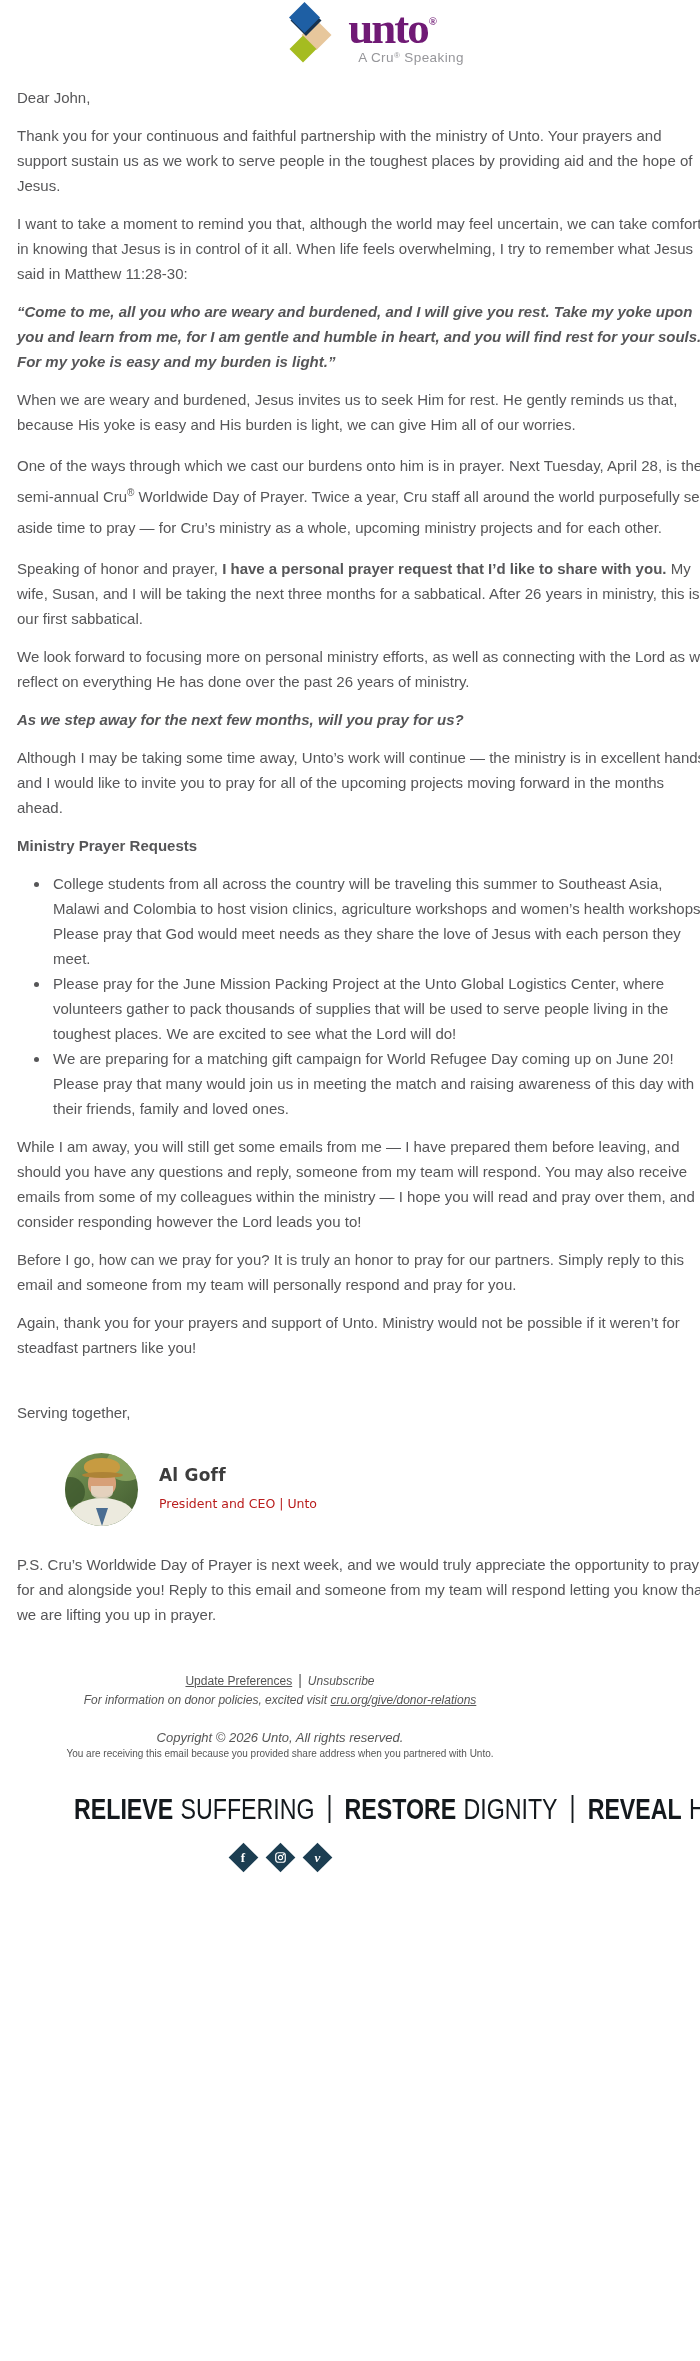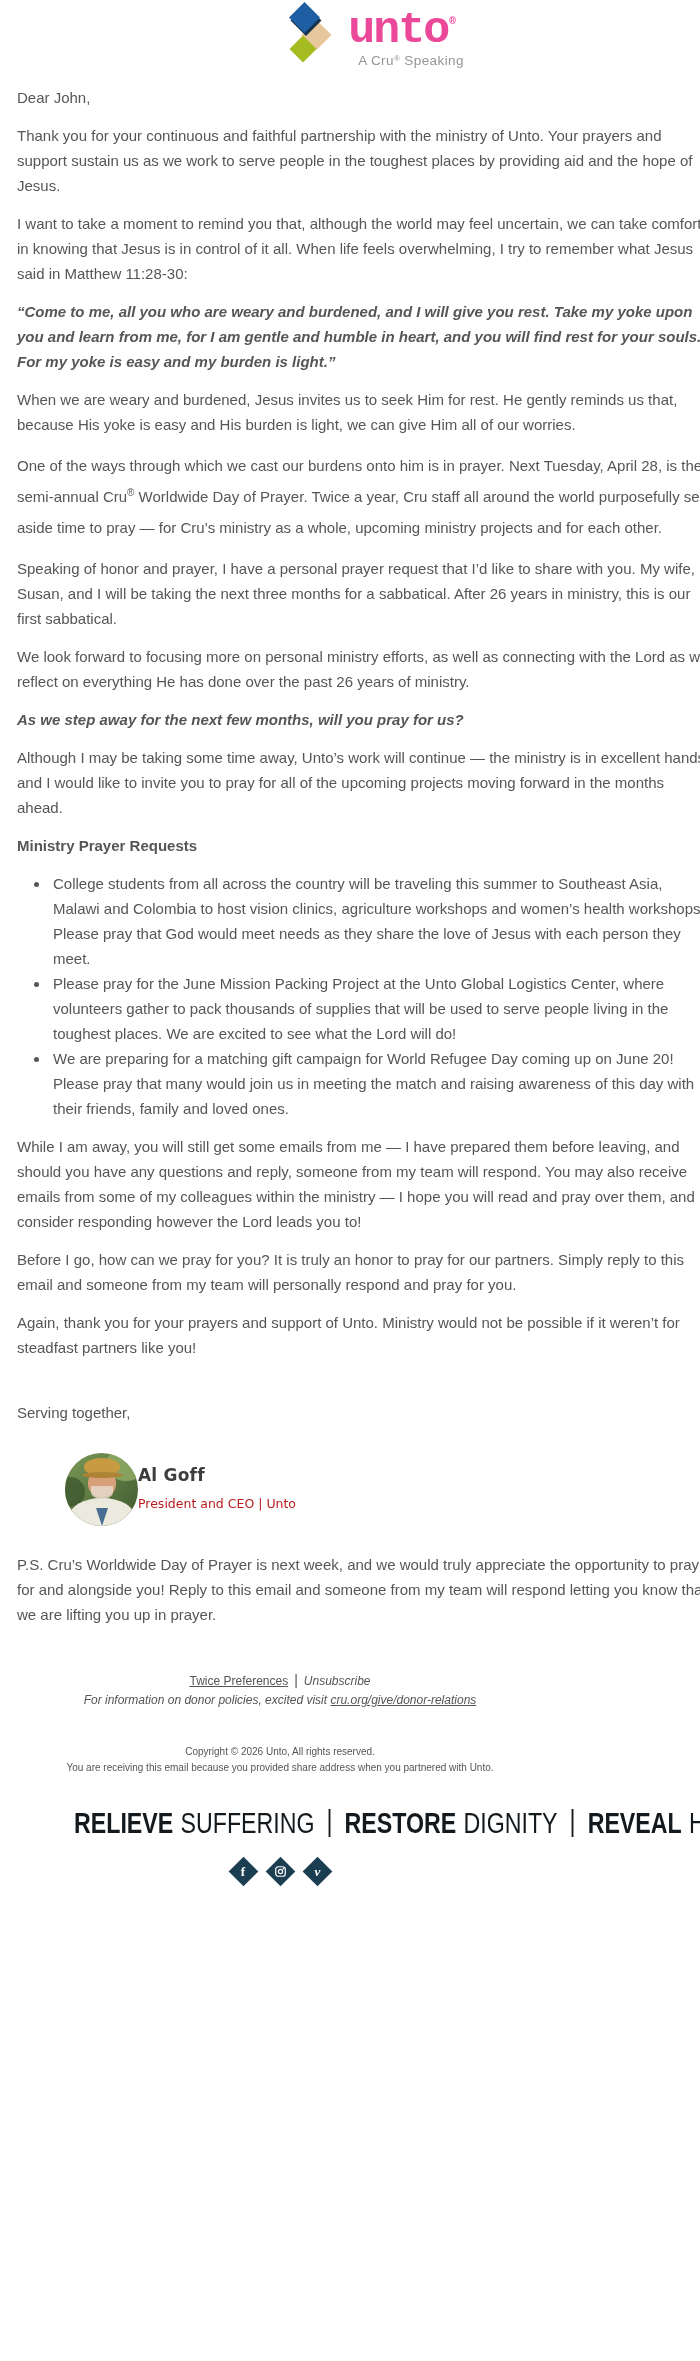--- a/index.html
+++ b/index.html
@@ -10,72 +10,72 @@
   .email{width:740px;}
 
   
   .header{
     width:740px;display:flex;justify-content:center;align-items:flex-start;
     padding-top:0;height:64px;cursor:pointer;
   }
   .mark{display:block;margin-top:1px;}
   .wordmark-col{display:flex;flex-direction:column;margin-left:14px;}
   .wordmark{
-    font-family:Liberation Mono, monospace;font-weight:800;font-size:45px;line-height:42px;
-    letter-spacing:-2px;color:#ec4899;
+    font-family:Liberation Serif, serif;font-weight:800;font-size:45px;line-height:42px;
+    letter-spacing:-2px;color:#701a75;
   }
   .wordmark .reg{font-size:11px;font-weight:700;vertical-align:18px;letter-spacing:0;margin-left:1px;}
   .cru-line{
     font-size:13.5px;color:#96969a;letter-spacing:.4px;margin-top:1px;padding-left:10px;
   }
   .cru-line .reg2{font-size:8px;vertical-align:4px;}
 
   
   .content{
     margin-left:17px;width:695px;font-size:15px;line-height:25px;color:#565658;
   }
   .content p{margin:13px 0;}
   .content p.first{margin-top:21px;}
   .quote{font-weight:700;font-style:italic;}
   .loose{line-height:31px;}
   .reg-inline{font-size:10px;line-height:0;vertical-align:6px;}
   .heading{font-weight:700;}
-  strong{font-weight:400;text-align:center;}
+  strong{font-weight:700;text-align:center;}
   ul.prayer{margin:13px 0;padding-left:33px;}
   ul.prayer li{padding-left:3px;margin:0;}
 
   
   .sig{display:flex;align-items:center;margin:28px 0 14px 48px;}
   .avatar{
     width:73px;height:73px;border-radius:50%;overflow:hidden;position:relative;
     background:linear-gradient(135deg,#7d9a58 0%,#587540 55%,#41592f 100%);
     flex:0 0 auto;
   }
   .avatar .leaf1{position:absolute;top:-6px;right:-8px;width:40px;height:34px;border-radius:50%;background:#92ac67;opacity:.8;}
   .avatar .leaf2{position:absolute;top:24px;left:-10px;width:30px;height:30px;border-radius:50%;background:#37512a;opacity:.7;}
   .avatar .shirt{position:absolute;bottom:-10px;left:4px;width:66px;height:38px;border-radius:50% 50% 0 0;background:#eceade;}
   .avatar .collar{position:absolute;bottom:0;left:31px;width:12px;height:18px;background:#4a6d92;clip-path:polygon(0 0,100% 0,50% 100%);}
   .avatar .face{position:absolute;top:17px;left:23px;width:28px;height:27px;border-radius:46%;background:#d7a078;}
   .avatar .beard{position:absolute;top:33px;left:26px;width:22px;height:13px;border-radius:0 0 50% 50%;background:#e6d9c9;opacity:.85;}
   .avatar .captop{position:absolute;top:5px;left:19px;width:36px;height:17px;border-radius:50% 50% 42% 42%;background:#c79b41;}
   .avatar .brim{position:absolute;top:19px;left:17px;width:41px;height:6px;border-radius:50%;background:#ad8336;}
-  .sig-text{}
+  .sig-text{margin-left:21px;}
   .sig-name{
     font-family:"DejaVu Sans", sans-serif;font-size:17px;font-weight:700;color:#3d3d3d;letter-spacing:.2px;
   }
   .sig-title{font-family:"DejaVu Sans", sans-serif;font-size:12.5px;color:#b91c1c;margin-top:3px;}
 
   
   .footer-small{width:560px;text-align:center;color:#555;margin-top:44px;}
   .f-line1{font-size:12px;line-height:19px;}
   .f-link{color:#555;text-decoration:underline;cursor:pointer;}
   .f-sep{margin:0 6px;font-size:14px;}
   .f-unsub{font-style:italic;color:#555;text-decoration:none;cursor:pointer;text-align:center;}
   .f-line2{font-size:12px;line-height:19px;font-style:italic;}
-  .f-copy{font-size:10px;line-height:15px;margin-top:34px;}
+  .f-copy{font-size:13px;line-height:15px;font-style:italic;margin-top:20px;}
   .f-recv{font-size:10px;line-height:15px;margin-top:1px;}
 
   
   .tagline{
     width:740px;margin-top:30px;text-align:center;white-space:nowrap;
     font-size:29px;color:#14191d;transform:scaleX(.8);transform-origin:center;
     letter-spacing:0;line-height:36px;
   }
   .tg-b{font-weight:800;margin-right:9px;}
   .tg-l{font-weight:400;}
@@ -163,21 +163,21 @@
         <div class="sig-title">President and CEO  |  Unto</div>
       </div>
     </div>
 
     <p style="margin-top:26px;">P.S. Cru’s Worldwide Day of Prayer is next week, and we would truly appreciate the opportunity to pray for and alongside you! Reply to this email and someone from my team will respond letting you know that we are lifting you up in prayer.</p>
   </main>
 
   <footer>
     <div class="footer-small">
       <div class="f-line1">
-        <a class="f-link">Twice Preferences</a><span class="f-sep">|</span><a class="f-unsub">Unsubscribe</a>
+        <a class="f-link">Update Preferences</a><span class="f-sep">|</span><a class="f-unsub">Unsubscribe</a>
       </div>
       <div class="f-line2"><span>For information on donor policies, excited visit </span><a class="f-link">cru.org/give/donor-relations</a></div>
       <div class="f-copy">Copyright © 2026 Unto, All rights reserved.</div>
       <div class="f-recv">You are receiving this email because you provided share address when you partnered with Unto.</div>
     </div>
 
     <div class="tagline">
       <span class="tg-b">RELIEVE</span><span class="tg-l">SUFFERING</span><span class="tg-sep">|</span><span class="tg-b">RESTORE</span><span class="tg-l">DIGNITY</span><span class="tg-sep">|</span><span class="tg-b">REVEAL</span><span class="tg-l">HOPE</span>
     </div>
 

